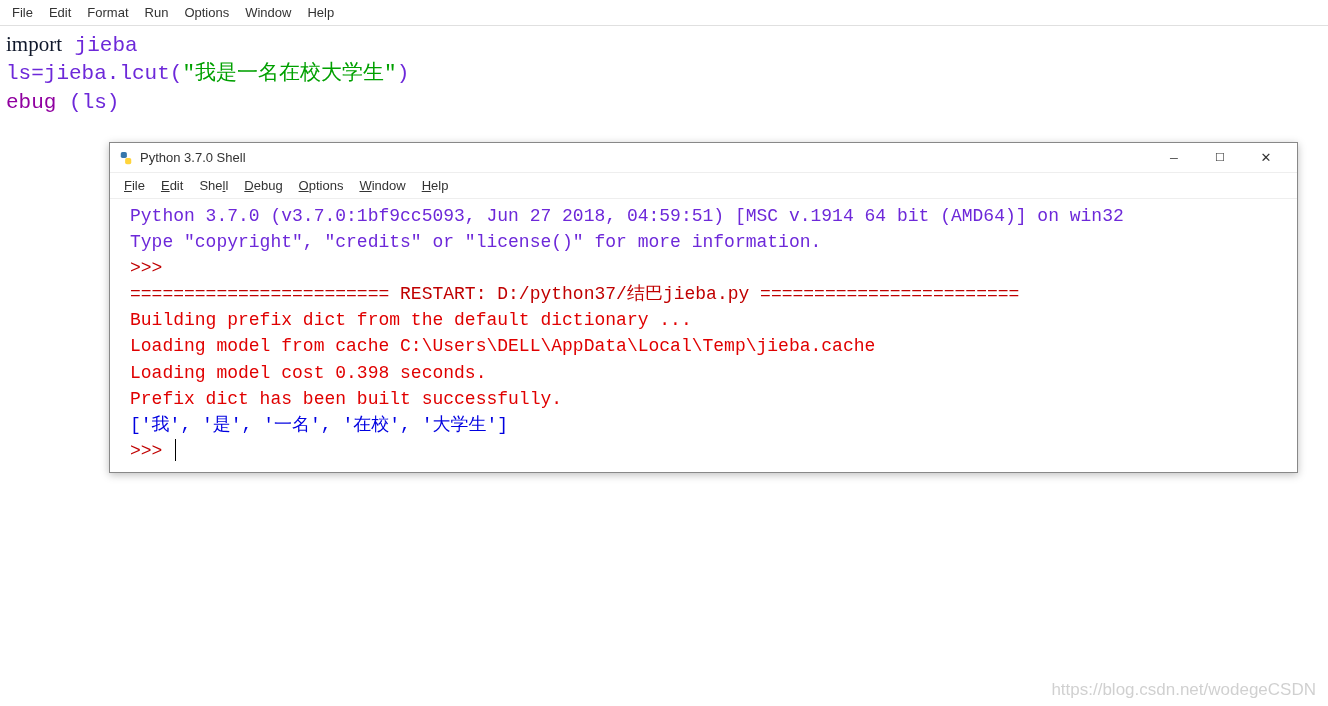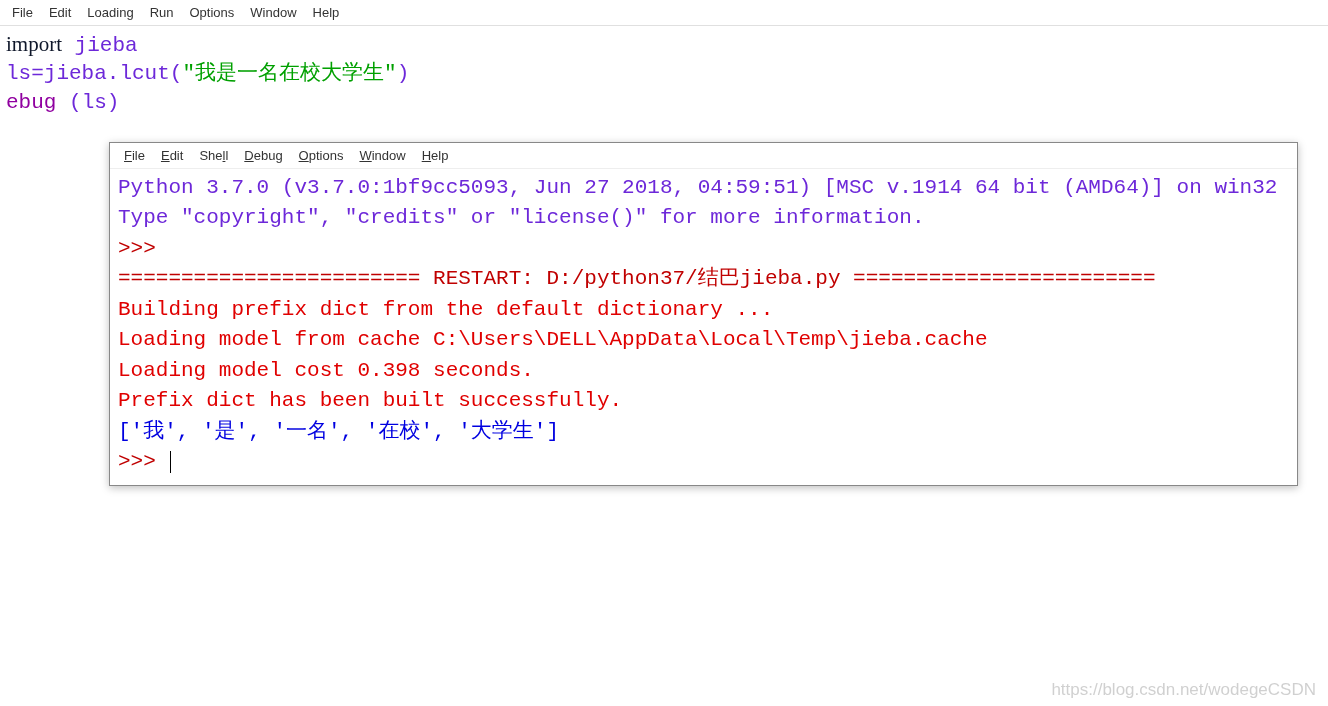--- a/index.html
+++ b/index.html
@@ -69,22 +69,22 @@
       padding: 3px 8px;
       font-family: "Segoe UI", Tahoma, sans-serif;
       font-size: 13px;
       color: #333;
       border-bottom: 1px solid #eee;
     }
     .shell-menubar span { padding: 2px 6px; cursor: default; }
     .shell-menubar span u { text-decoration: underline; }
 
     .shell-body {
-      padding: 4px 8px 8px 8px;
-      font-size: 21px;
+      padding: 4px 8px 8px 20px;
+      font-size: 18px;
       line-height: 1.45;
       font-family: "Consolas", "Courier New", monospace;
       white-space: pre-wrap;
       word-break: break-all;
     }
     .prompt-red { color: #c00000; }
     .stderr-red { color: #e00000; }
     .out-blue { color: #0000e0; }
     .caret {
       display: inline-block;
@@ -102,32 +102,46 @@
       font-size: 17px;
       color: rgba(120,120,120,0.35);
     }
   </style>
 </head>
 <body>
 
 <div class="editor-menubar">
   <span>File</span>
   <span>Edit</span>
-  <span>Loading</span>
+  <span>Format</span>
   <span>Run</span>
   <span>Options</span>
   <span>Window</span>
   <span>Help</span>
 </div>
 
 <div class="code-area"><span class="kw-import">import</span><span class="plain"> jieba</span>
 <span class="plain">ls=jieba.lcut(</span><span class="str-green">"我是一名在校大学生"</span><span class="plain">)</span>
 <span class="kw-print">ebug</span><span class="plain"> (ls)</span></div>
 
 <div class="shell-window">
+  <div class="titlebar">
+    <span class="icon">
+      <svg width="14" height="14" viewBox="0 0 16 16">
+          <rect x="2" y="1" width="7" height="7" rx="2" fill="#3776ab"></rect>
+          <rect x="7" y="8" width="7" height="7" rx="2" fill="#ffd43b"></rect>
+        </svg>
+    </span>
+    <span class="title">Python 3.7.0 Shell</span>
+    <div class="win-controls">
+      <div class="win-btn">─</div>
+      <div class="win-btn">☐</div>
+      <div class="win-btn close">✕</div>
+    </div>
+  </div>
   <div class="shell-menubar">
     <span><u>F</u>ile</span>
     <span><u>E</u>dit</span>
     <span>She<u>l</u>l</span>
     <span><u>D</u>ebug</span>
     <span><u>O</u>ptions</span>
     <span><u>W</u>indow</span>
     <span><u>H</u>elp</span>
   </div>
   <div class="shell-body"><span class="plain">Python 3.7.0 (v3.7.0:1bf9cc5093, Jun 27 2018, 04:59:51) [MSC v.1914 64 bit (AMD64)] on win32

